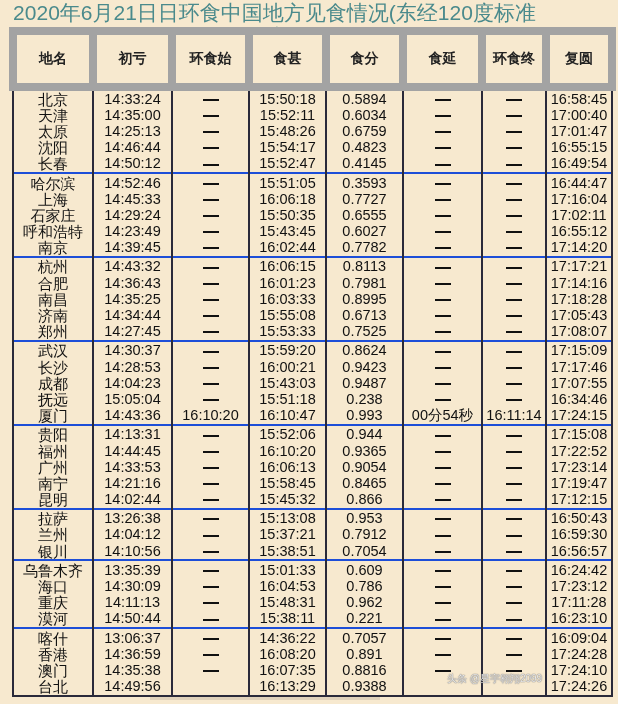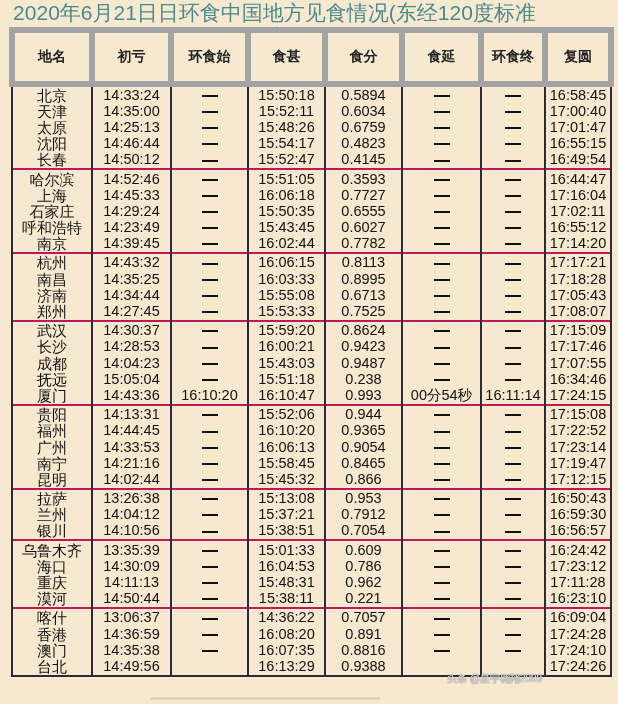--- a/index.html
+++ b/index.html
@@ -31,21 +31,21 @@
       top: 27px;
       border-collapse: collapse;
       border: 2px solid #2a2a3a;
       table-layout: fixed;
     }
     table.eclipse th {
       height: 48px;
       font-size: 14px;
       font-weight: bold;
       color: #222;
-      border: 6px solid #a3a3a3;
+      border: 8px solid #a3a3a3;
       text-align: center;
       padding: 0;
       background: #f7e9cf;
     }
     table.eclipse td {
       border-left: 2px solid #2a2a3a;
       border-right: 2px solid #2a2a3a;
       text-align: center;
       padding: 0;
       height: 16.2px;
@@ -54,21 +54,21 @@
       color: #111;
       white-space: nowrap;
       background: #f7e9cf;
     }
     table.eclipse td.city {
       font-size: 15px;
       letter-spacing: 0px;
       margin-left: 36px;
     }
     table.eclipse tr.group-start td {
-      border-top: 2px solid #be185d;
+      border-top: 2px solid #1d4ed8;
       padding-top: 1px;
     }
     .dash {
       display: inline-block;
       width: 16px;
       height: 2px;
       background: #111;
       vertical-align: middle;
     }
     .watermark {
@@ -222,20 +222,30 @@
         <td class="city">杭州</td>
         <td>14:43:32</td>
         <td><span class="dash"></span></td>
         <td>16:06:15</td>
         <td>0.8113</td>
         <td><span class="dash"></span></td>
         <td><span class="dash"></span></td>
         <td>17:17:21</td>
       </tr>
       <tr>
+        <td class="city">合肥</td>
+        <td>14:36:43</td>
+        <td><span class="dash"></span></td>
+        <td>16:01:23</td>
+        <td>0.7981</td>
+        <td><span class="dash"></span></td>
+        <td><span class="dash"></span></td>
+        <td>17:14:16</td>
+      </tr>
+      <tr>
         <td class="city">南昌</td>
         <td>14:35:25</td>
         <td><span class="dash"></span></td>
         <td>16:03:33</td>
         <td>0.8995</td>
         <td><span class="dash"></span></td>
         <td><span class="dash"></span></td>
         <td>17:18:28</td>
       </tr>
       <tr>

